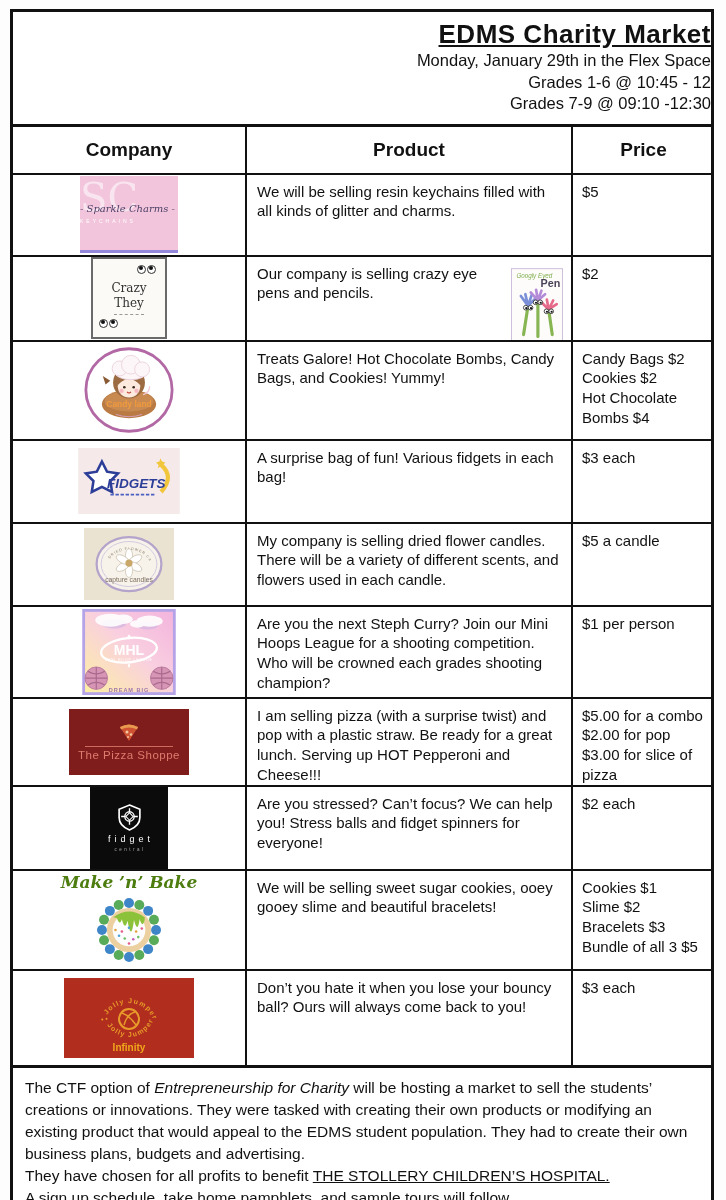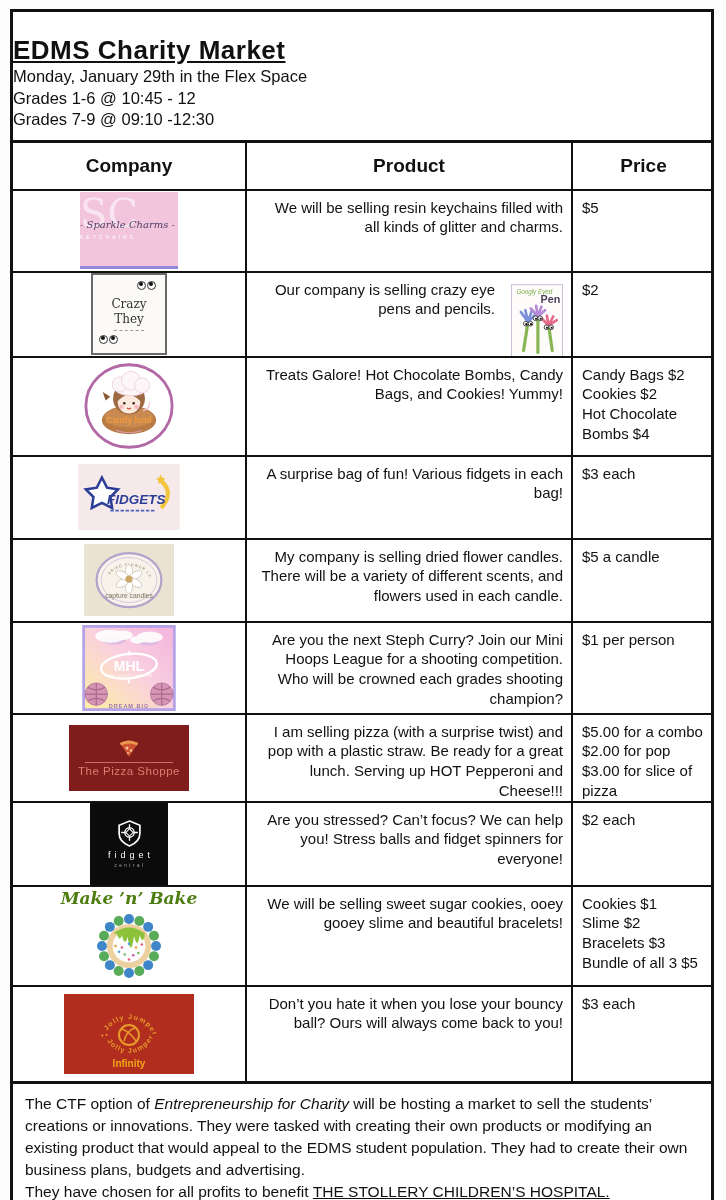--- a/index.html
+++ b/index.html
@@ -1,34 +1,34 @@
 <!DOCTYPE html>
 <html><head>
 <meta charset="utf-8">
 <style>
   html,body{margin:0;padding:0;background:#fdfdfd;}
   body{width:726px;height:1200px;position:relative;font-family:"Liberation Sans",sans-serif;color:#111;}
   .sheet{position:absolute;left:10px;top:9px;width:704px;}
 
   
-  .title-box{border:3px solid #111;text-align:left;padding:23px 0 9px;background:#fff;box-sizing:border-box;}
+  .title-box{border:3px solid #111;text-align:right;padding:7px 0 9px;background:#fff;box-sizing:border-box;}
   .title{font-size:26px;font-weight:bold;text-decoration:underline;letter-spacing:.5px;line-height:1.2;}
   .sub{font-size:16.5px;line-height:1.3;font-weight:500;}
 
   
   .grid{display:grid;grid-template-columns:232px 326px 143px;
         grid-template-rows:46px 82px 85px 99px 83px 83px 92px 88px 84px 100px 96px;
         border:3px solid #111;border-top:none;background:#fff;box-sizing:content-box;}
   .cell{border-top:2px solid #111;border-left:2px solid #111;box-sizing:border-box;overflow:hidden;}
   .grid > .cell:nth-child(3n+1){border-left:none;}
   .grid > .cell:nth-child(-n+3){border-top:none;}
   .hcell{display:flex;align-items:center;justify-content:center;font-size:19px;font-weight:bold;}
   .company-cell{display:flex;align-items:center;justify-content:center;padding:3px;}
   .product-cell{padding:7px 8px 6px 10px;font-size:15px;line-height:1.32;}
-  .product-cell p{margin:0;text-align:right;}
+  .product-cell p{margin:0;}
   .price-cell{padding:7px 4px 6px 9px;font-size:15px;line-height:1.32;}
   .price-cell p{margin:0;white-space:pre-line;}
   .prod-flex{display:flex;justify-content:space-between;align-items:flex-start;gap:16px;}
 
   
   .footer-box{border:3px solid #111;border-top:none;background:#fff;padding:9px 12px 10px;font-size:15.5px;line-height:1.42;box-sizing:border-box;}
   .footer-box p{margin:0;}
   .it{font-style:italic;}
   .ul{text-decoration:underline;font-weight:500;}
 

